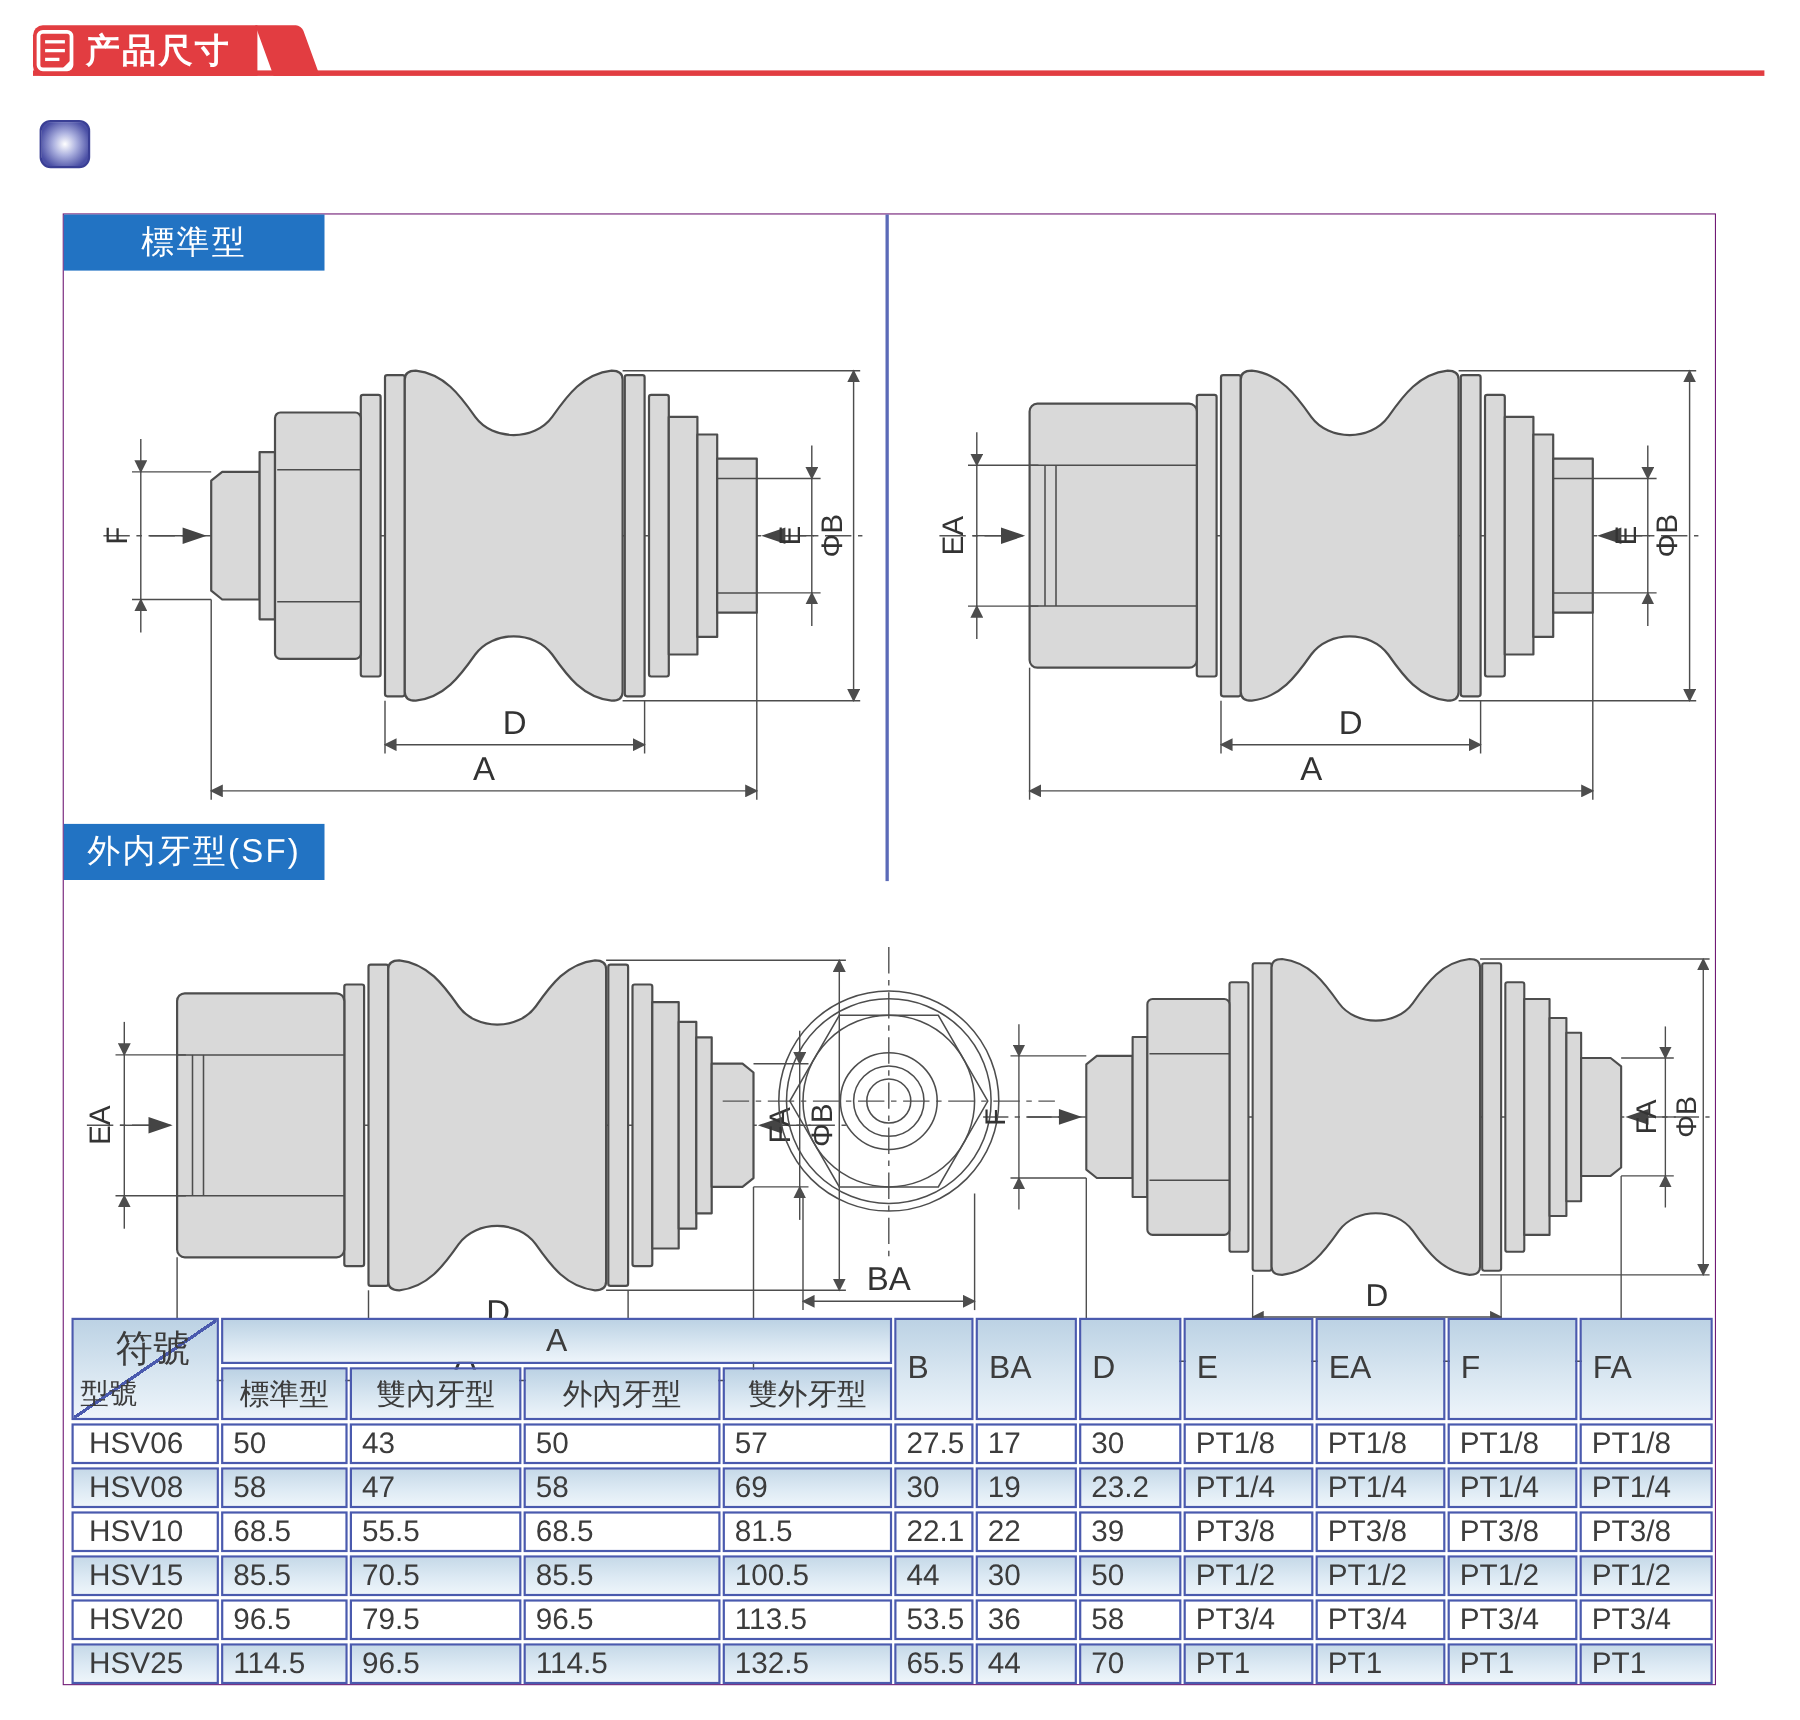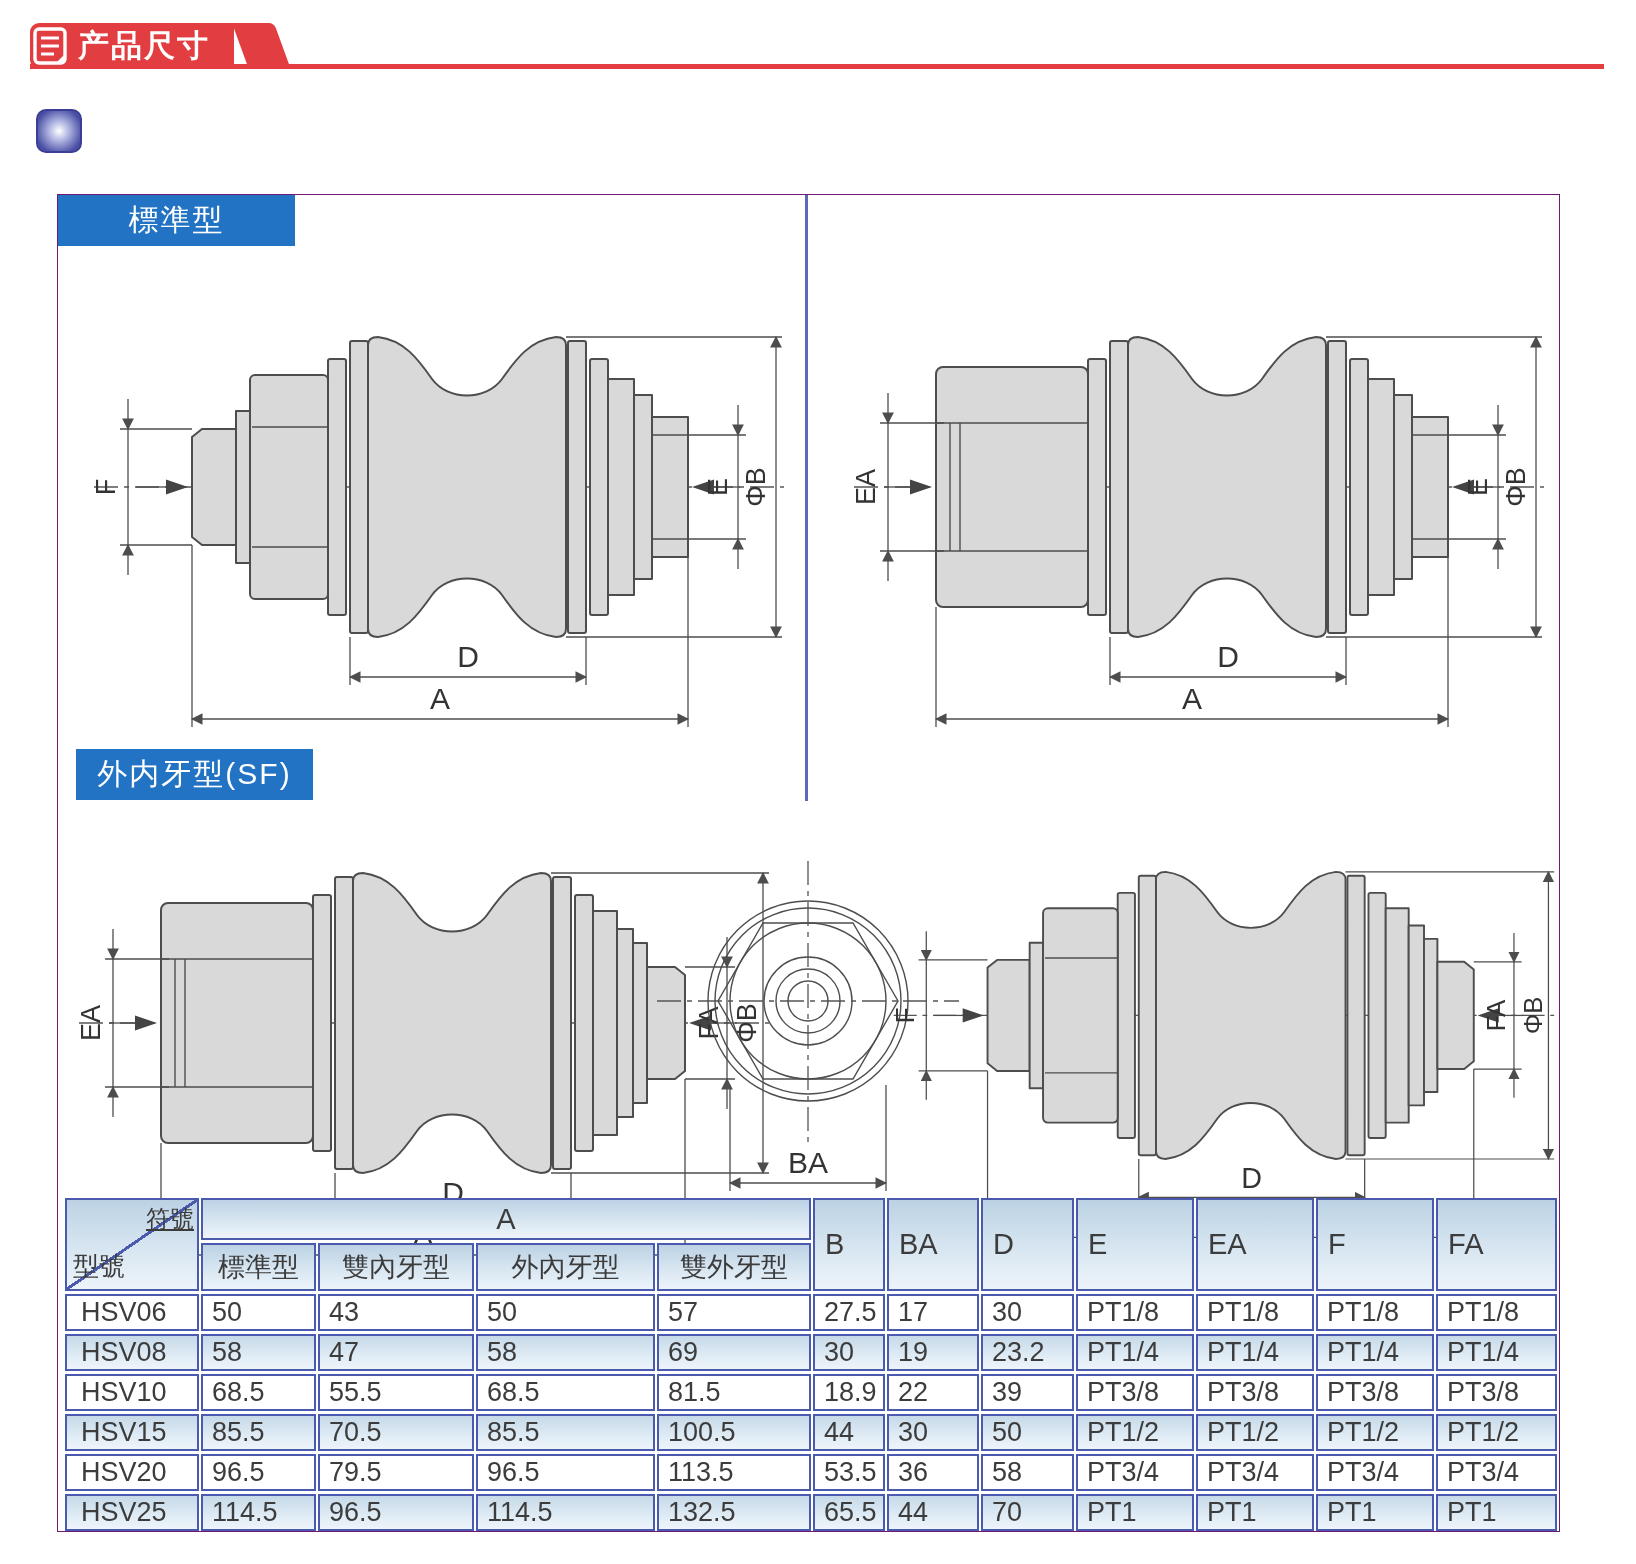--- a/index.html
+++ b/index.html
@@ -21,21 +21,21 @@
   .section-title{position:absolute;left:96px;top:99px;font-size:47px;color:#1c1c1c;letter-spacing:9px;font-weight:500;}
 
   
   .container{position:absolute;left:57px;top:194px;width:1503px;height:1338px;
              border:1px solid #701a75;box-sizing:border-box;background:#fff;}
   .vdivider{position:absolute;left:747px;top:0;width:3px;height:606px;background:#5b6ab8;}
   .panel-label{position:absolute;height:51px;background:#2273c3;color:#fff;font-size:30px;
                display:flex;align-items:center;justify-content:center;letter-spacing:2px;}
   .pl-std{left:0;top:0;width:237px;}
   .pl-ff{left:750px;top:0;width:242px;}
-  .pl-sf{left:0;top:554px;width:237px;margin-left:18px;}
+  .pl-sf{left:0;top:554px;width:237px;}
   .pl-ss{left:750px;top:554px;width:242px;}
 
   
   svg{overflow:visible;}
   .svg-std{position:absolute;left:30px;top:112px;}
   .svg-ff{position:absolute;left:790px;top:112px;}
   .svg-sf{position:absolute;left:15px;top:648px;}
   .svg-front{position:absolute;left:585px;top:658px;}
   .svg-ss{position:absolute;left:830px;top:648px;}
   .part{fill:#d9d9d9;stroke:#4d4d4d;stroke-width:2;stroke-linejoin:round;}
@@ -53,21 +53,21 @@
       font-family:"Liberation Sans",sans-serif;color:#3c3c3c;overflow:hidden;white-space:nowrap;}
   .hbg{background:linear-gradient(180deg,#bcd2e4 0%,#d8e6f1 55%,#edf4fa 100%);}
   tr.h1 th{height:42px;font-size:29px;font-weight:normal;}
   tr.h2 th{height:48px;font-size:27px;font-weight:normal;}
   .ghead{text-align:center;}
   .col-head{text-align:left;padding-left:10px;vertical-align:middle;}
   .sub-head{text-align:center;}
   .corner{position:relative;padding:0;
       background-image:linear-gradient(to bottom right, rgba(0,0,0,0) calc(50% - 1.5px), #4a5aae calc(50% - 1.5px), #4a5aae calc(50% + 1.5px), rgba(0,0,0,0) calc(50% + 1.5px)),
                        linear-gradient(180deg,#bcd2e4 0%,#d8e6f1 55%,#edf4fa 100%);}
-  .c-tr{position:absolute;top:3px;right:3px;font-size:24px;text-decoration:underline;}
+  .c-tr{position:absolute;top:3px;right:24px;font-size:34px;}
   .c-bl{position:absolute;bottom:5px;left:6px;font-size:26px;}
   table.spec td{height:31px;font-size:27px;text-align:left;padding-left:9px;background:#fff;}
   table.spec td.model{padding-left:14px;}
   tr.stripe td{background:linear-gradient(180deg,#c6d9e8 0%,#ddeaf4 55%,#eef5fa 100%);}
 </style>
 </head>
 <body>
 
 <svg width="0" height="0" style="position:absolute" aria-hidden="true">
   <defs>
@@ -355,21 +355,21 @@
               <td>PT1/4</td>
               <td>PT1/4</td>
               <td>PT1/4</td>
             </tr>
             <tr>
               <td class="model">HSV10</td>
               <td>68.5</td>
               <td>55.5</td>
               <td>68.5</td>
               <td>81.5</td>
-              <td>18.9</td>
+              <td>22.1</td>
               <td>22</td>
               <td>39</td>
               <td>PT3/8</td>
               <td>PT3/8</td>
               <td>PT3/8</td>
               <td>PT3/8</td>
             </tr>
             <tr class="stripe">
               <td class="model">HSV15</td>
               <td>85.5</td>

